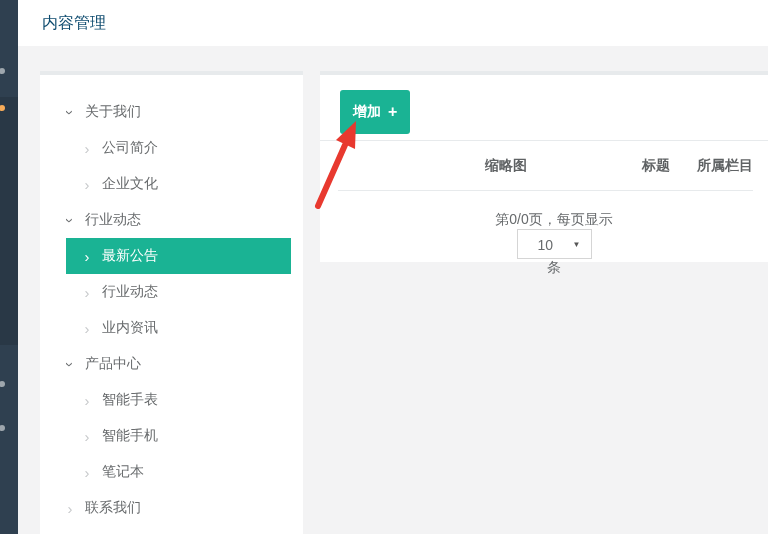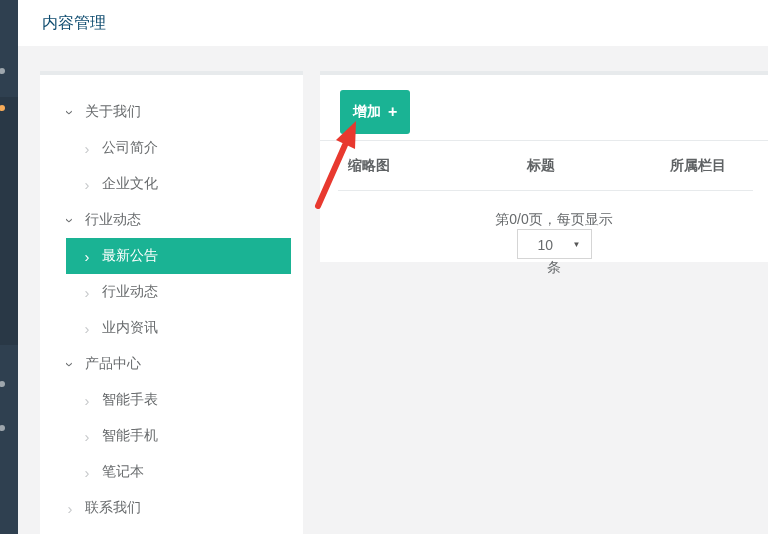--- a/index.html
+++ b/index.html
@@ -35,21 +35,21 @@
   .titem.selected { background:#1ab394; color:#fff; margin-left:26px; margin-right:12px; padding-left:14px; }
   .titem.selected .chev { color:#fff; }
   
   .toolbar { height:66px; border-bottom:1px solid #e7eaec; }
   .btn-add { margin:15px 0 0 20px; height:44px; padding:0 13px; background:#1ab394; color:#fff;
              border:none; border-radius:3px; font-size:14px; font-weight:bold; cursor:pointer;
              display:inline-flex; align-items:center; gap:7px;
              font-family:"Liberation Sans","DejaVu Sans",sans-serif; }
   .plus { font-size:16px; font-weight:bold; line-height:1; }
   .thead { display:flex; align-items:center; margin:0 15px 0 18px; height:50px;
-           border-bottom:1px solid #e7eaec; font-weight:bold; font-size:14px; color:#5f6264; }
+           border-bottom:1px solid #e7eaec; font-weight:bold; font-size:14px; color:#5f6264;text-align:right; }
   .col-thumb { width:189px; padding-left:10px; }
   .col-title { width:143px; }
   .col-cat { flex:1; }
   .pager { display:flex; align-items:center; margin:20px 0 0 20px; font-size:14px; color:#676a6c;flex-direction:column; }
   .select-box { width:75px; height:30px; border:1px solid #d5d5d5; background:#fff;
                 display:flex; align-items:center; justify-content:space-between;
                 padding:1px 10px 0 20px; margin:0 10px; cursor:pointer; }
   .select-box .caret { font-size:8px; color:#555; }
   
   .arrow-layer { position:absolute; left:0; top:0; width:768px; height:534px; pointer-events:none; z-index:5; }

